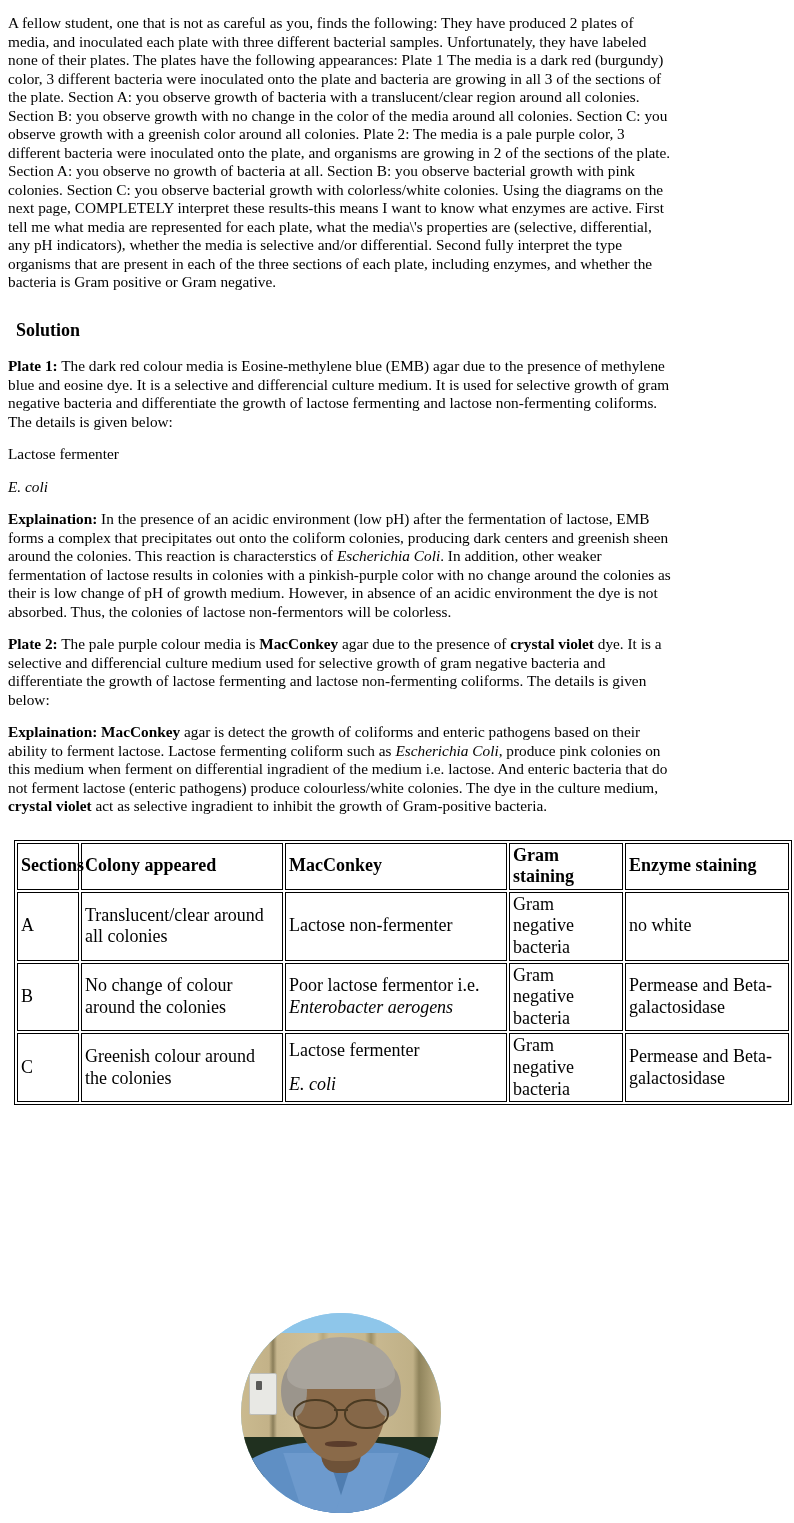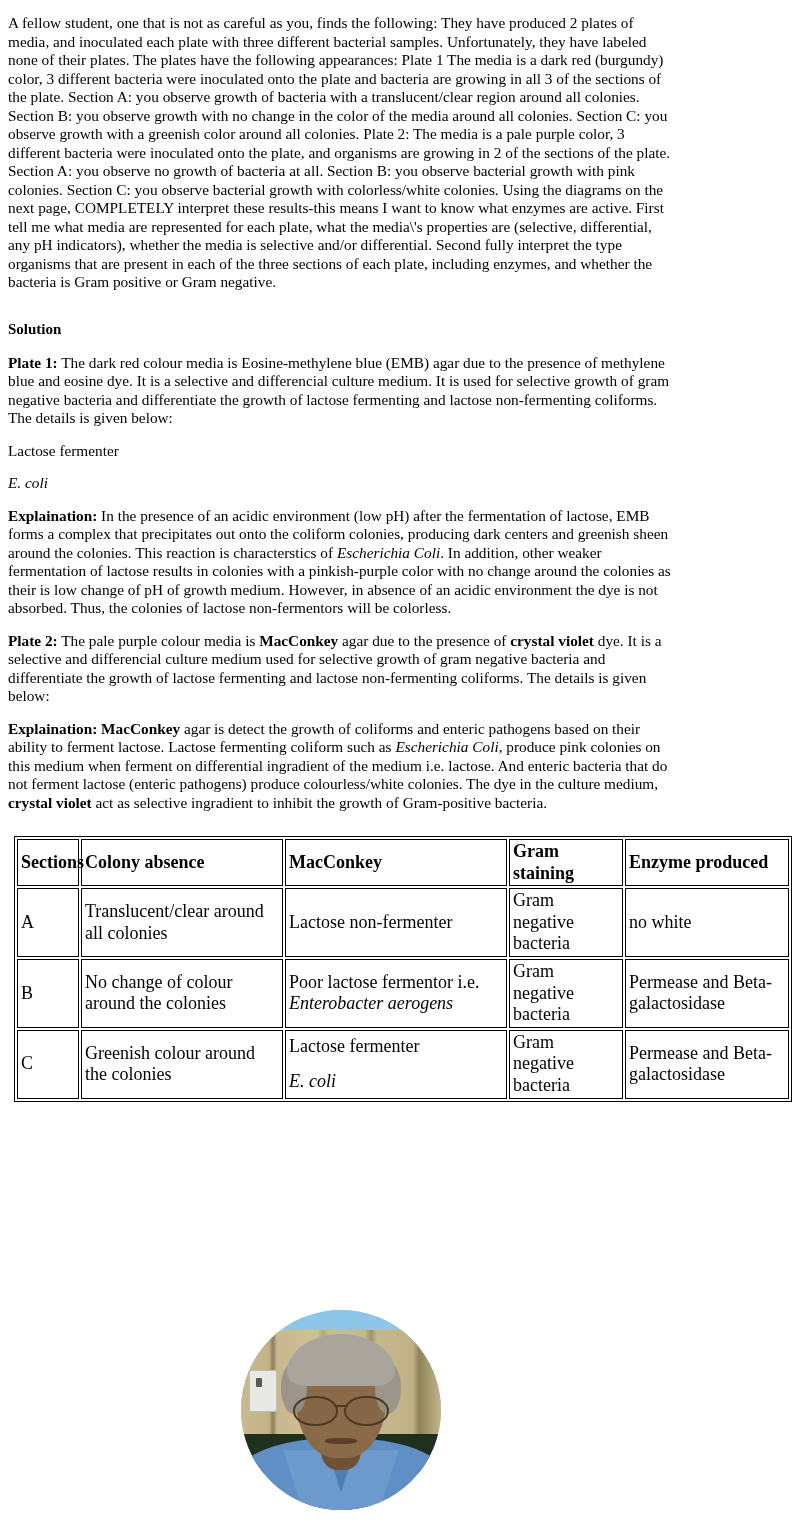--- a/index.html
+++ b/index.html
@@ -19,23 +19,23 @@
     padding: 0 8px;
     position: relative;
   }
   p.body-text {
     margin: 14px 0;
     font-size: 15.3px;
     line-height: 1.21;
     text-align: left;
   }
   h2.solution-heading {
-    font-size: 15px;
+    font-size: 18px;
     font-weight: bold;
-    margin: 28px 0 16px 0;
+    margin: 28px 0 16px 8px;
     line-height: 1.2;
   }
   .b { font-weight: bold; }
   .i { font-style: italic; }
 
   
   table.results-table {
     border-collapse: separate;
     border-spacing: 2px;
     border: 1px solid #000000;
@@ -204,24 +204,24 @@
     <colgroup>
       <col class="col-sections">
       <col class="col-colony">
       <col class="col-bacteria">
       <col class="col-gram">
       <col class="col-enzyme">
     </colgroup>
     <thead>
       <tr>
         <th>Sections</th>
-        <th>Colony absence</th>
+        <th>Colony appeared</th>
         <th>MacConkey</th>
         <th>Gram staining</th>
-        <th>Enzyme produced</th>
+        <th>Enzyme staining</th>
       </tr>
     </thead>
     <tbody>
       <tr>
         <td>A</td>
         <td>Translucent/clear around all colonies</td>
         <td>
           <p>Lactose non-fermenter</p>
         </td>
         <td>Gram negative bacteria</td>

